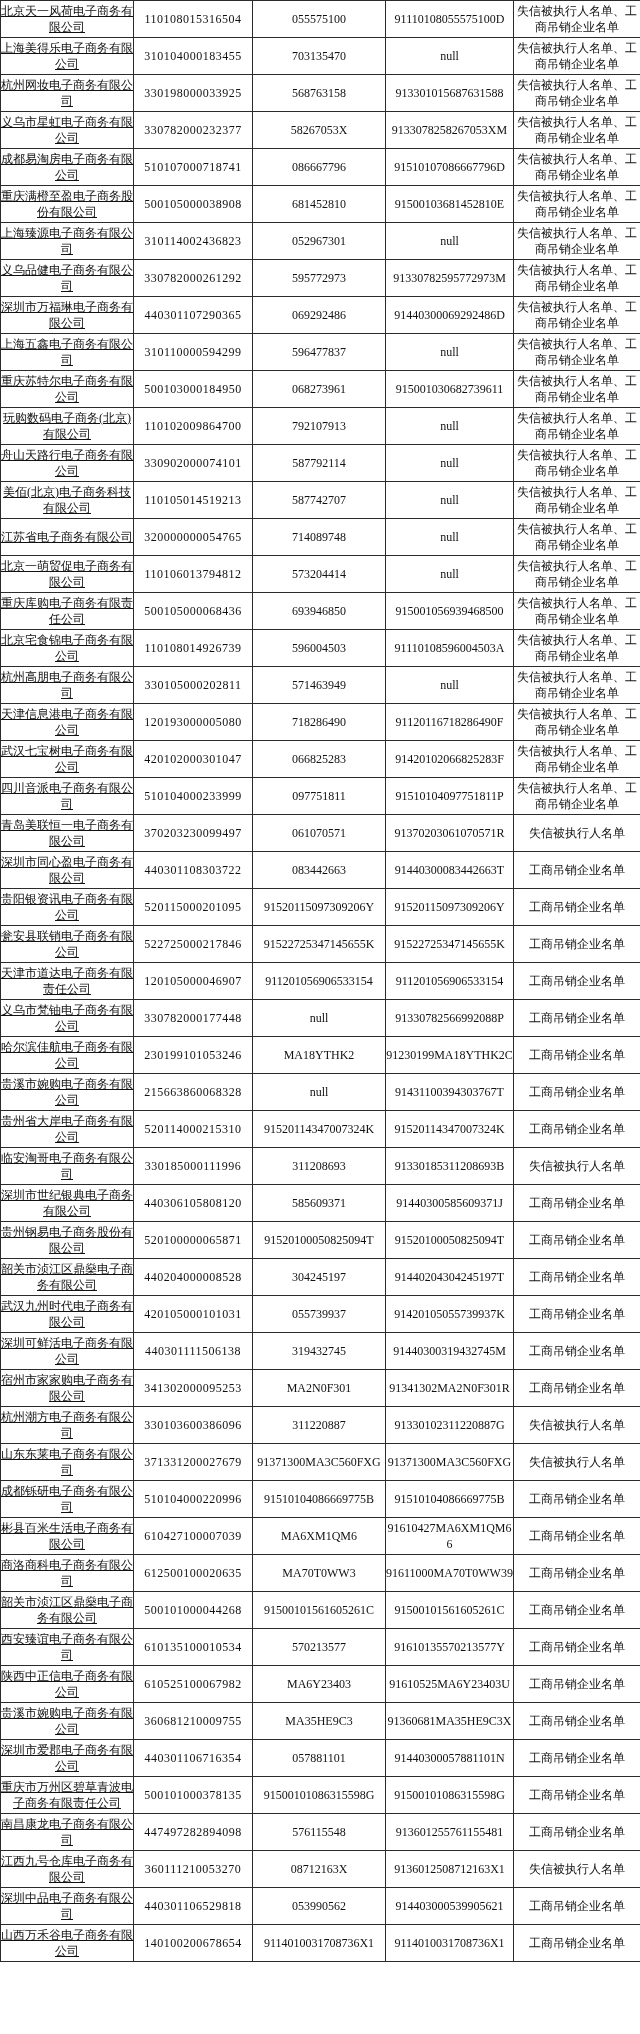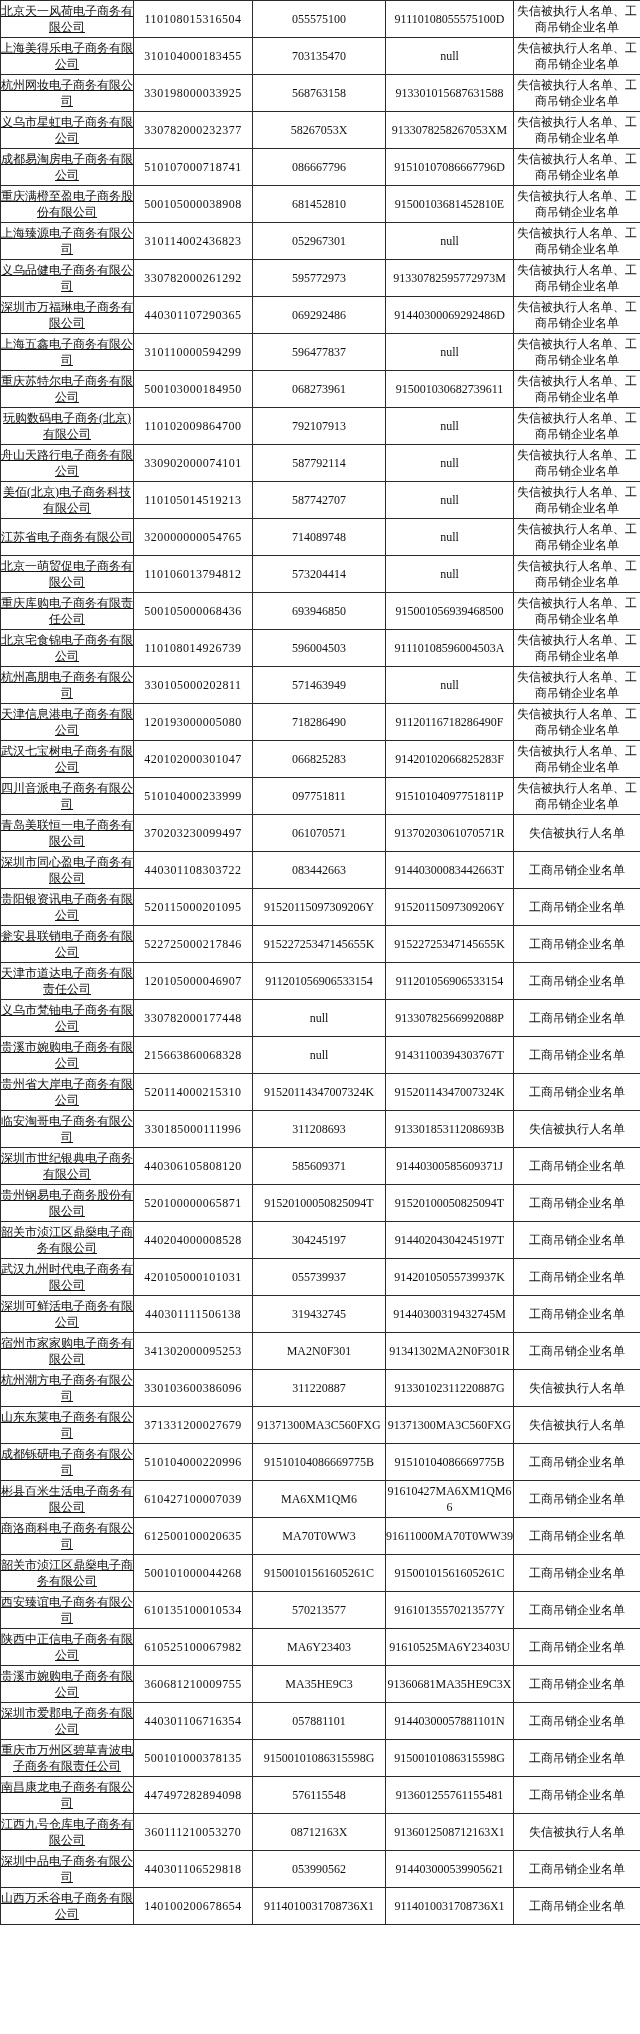--- a/index.html
+++ b/index.html
@@ -236,20 +236,27 @@
     <td class="col-status">工商吊销企业名单</td>
   </tr>
       <tr>
     <td class="col-name">义乌市梵铀电子商务有限公司</td>
     <td class="col-reg">330782000177448</td>
     <td class="col-org">null</td>
     <td class="col-credit">91330782566992088P</td>
     <td class="col-status">工商吊销企业名单</td>
   </tr>
       <tr>
+    <td class="col-name">哈尔滨佳航电子商务有限公司</td>
+    <td class="col-reg">230199101053246</td>
+    <td class="col-org">MA18YTHK2</td>
+    <td class="col-credit">91230199MA18YTHK2C</td>
+    <td class="col-status">工商吊销企业名单</td>
+  </tr>
+      <tr>
     <td class="col-name">贵溪市婉购电子商务有限公司</td>
     <td class="col-reg">215663860068328</td>
     <td class="col-org">null</td>
     <td class="col-credit">91431100394303767T</td>
     <td class="col-status">工商吊销企业名单</td>
   </tr>
       <tr>
     <td class="col-name">贵州省大岸电子商务有限公司</td>
     <td class="col-reg">520114000215310</td>
     <td class="col-org">91520114347007324K</td>

